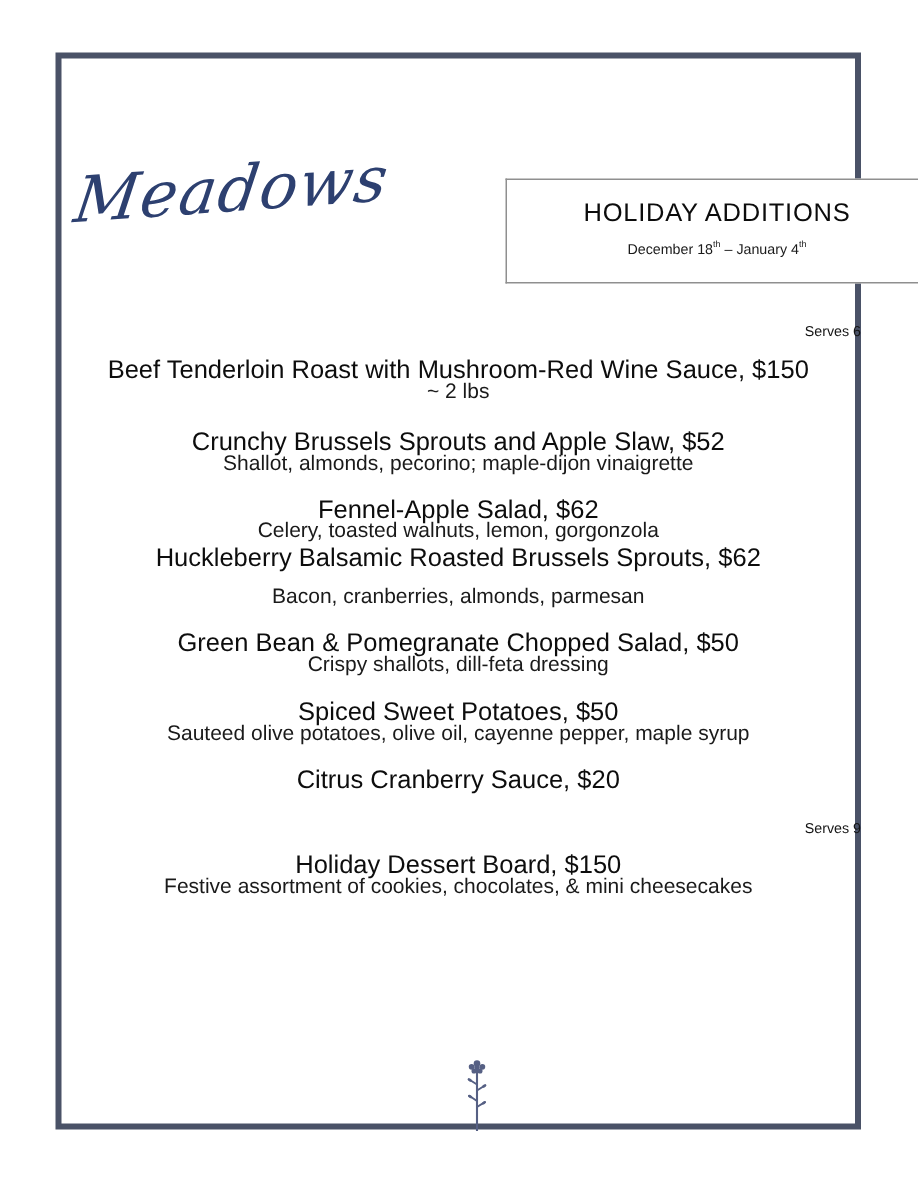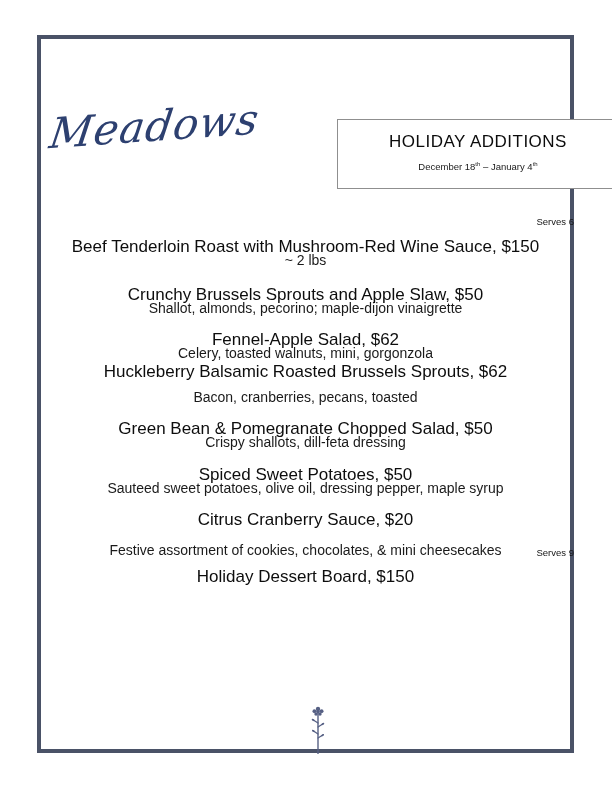--- a/index.html
+++ b/index.html
@@ -52,41 +52,41 @@
   <div class="holiday-title">HOLIDAY ADDITIONS</div>
   <div class="holiday-date"><span>December 18</span><sup>th</sup><span> – January 4</span><sup>th</sup></div>
 </div>
 
 <div class="menu">
   <div class="line serves" style="top:216px">Serves 6</div>
 
   <div class="line item-name" style="top:240px">Beef Tenderloin Roast with Mushroom-Red Wine Sauce, $150</div>
   <div class="line item-desc" style="top:254px">~ 2 lbs</div>
 
-  <div class="line item-name" style="top:288px">Crunchy Brussels Sprouts and Apple Slaw, $50</div>
+  <div class="line item-name" style="top:288px">Crunchy Brussels Sprouts and Apple Slaw, $52</div>
   <div class="line item-desc" style="top:302px">Shallot, almonds, pecorino; maple-dijon vinaigrette</div>
 
   <div class="line item-name" style="top:333px">Fennel-Apple Salad, $62</div>
-  <div class="line item-desc" style="top:347px">Celery, toasted walnuts, mini, gorgonzola</div>
+  <div class="line item-desc" style="top:347px">Celery, toasted walnuts, lemon, gorgonzola</div>
 
   <div class="line item-name" style="top:365px">Huckleberry Balsamic Roasted Brussels Sprouts, $62</div>
-  <div class="line item-desc" style="top:391px">Bacon, cranberries, pecans, toasted</div>
+  <div class="line item-desc" style="top:391px">Bacon, cranberries, almonds, parmesan</div>
 
   <div class="line item-name" style="top:422px">Green Bean &amp; Pomegranate Chopped Salad, $50</div>
   <div class="line item-desc" style="top:436px">Crispy shallots, dill-feta dressing</div>
 
   <div class="line item-name" style="top:468px">Spiced Sweet Potatoes, $50</div>
-  <div class="line item-desc" style="top:482px">Sauteed sweet potatoes, olive oil, dressing pepper, maple syrup</div>
+  <div class="line item-desc" style="top:482px">Sauteed olive potatoes, olive oil, cayenne pepper, maple syrup</div>
 
   <div class="line item-name" style="top:513px">Citrus Cranberry Sauce, $20</div>
 
   <div class="line serves" style="top:547px">Serves 9</div>
 
   <div class="line item-name" style="top:570px">Holiday Dessert Board, $150</div>
-  <div class="line item-desc" style="top:544px">Festive assortment of cookies, chocolates, &amp; mini cheesecakes</div>
+  <div class="line item-desc" style="top:584px">Festive assortment of cookies, chocolates, &amp; mini cheesecakes</div>
 </div>
 
 <svg class="plant" viewBox="0 0 30 50" xmlns="http://www.w3.org/2000/svg">
   <g stroke="#566084" fill="#566084">
     <line x1="15" y1="50" x2="15" y2="9" stroke-width="1.4"></line>
     <circle cx="15" cy="5" r="2.2" stroke="none"></circle>
     <circle cx="11.4" cy="7.2" r="1.9" stroke="none"></circle>
     <circle cx="18.6" cy="7.2" r="1.9" stroke="none"></circle>
     <circle cx="13" cy="10" r="1.7" stroke="none"></circle>
     <circle cx="17" cy="10" r="1.7" stroke="none"></circle>

